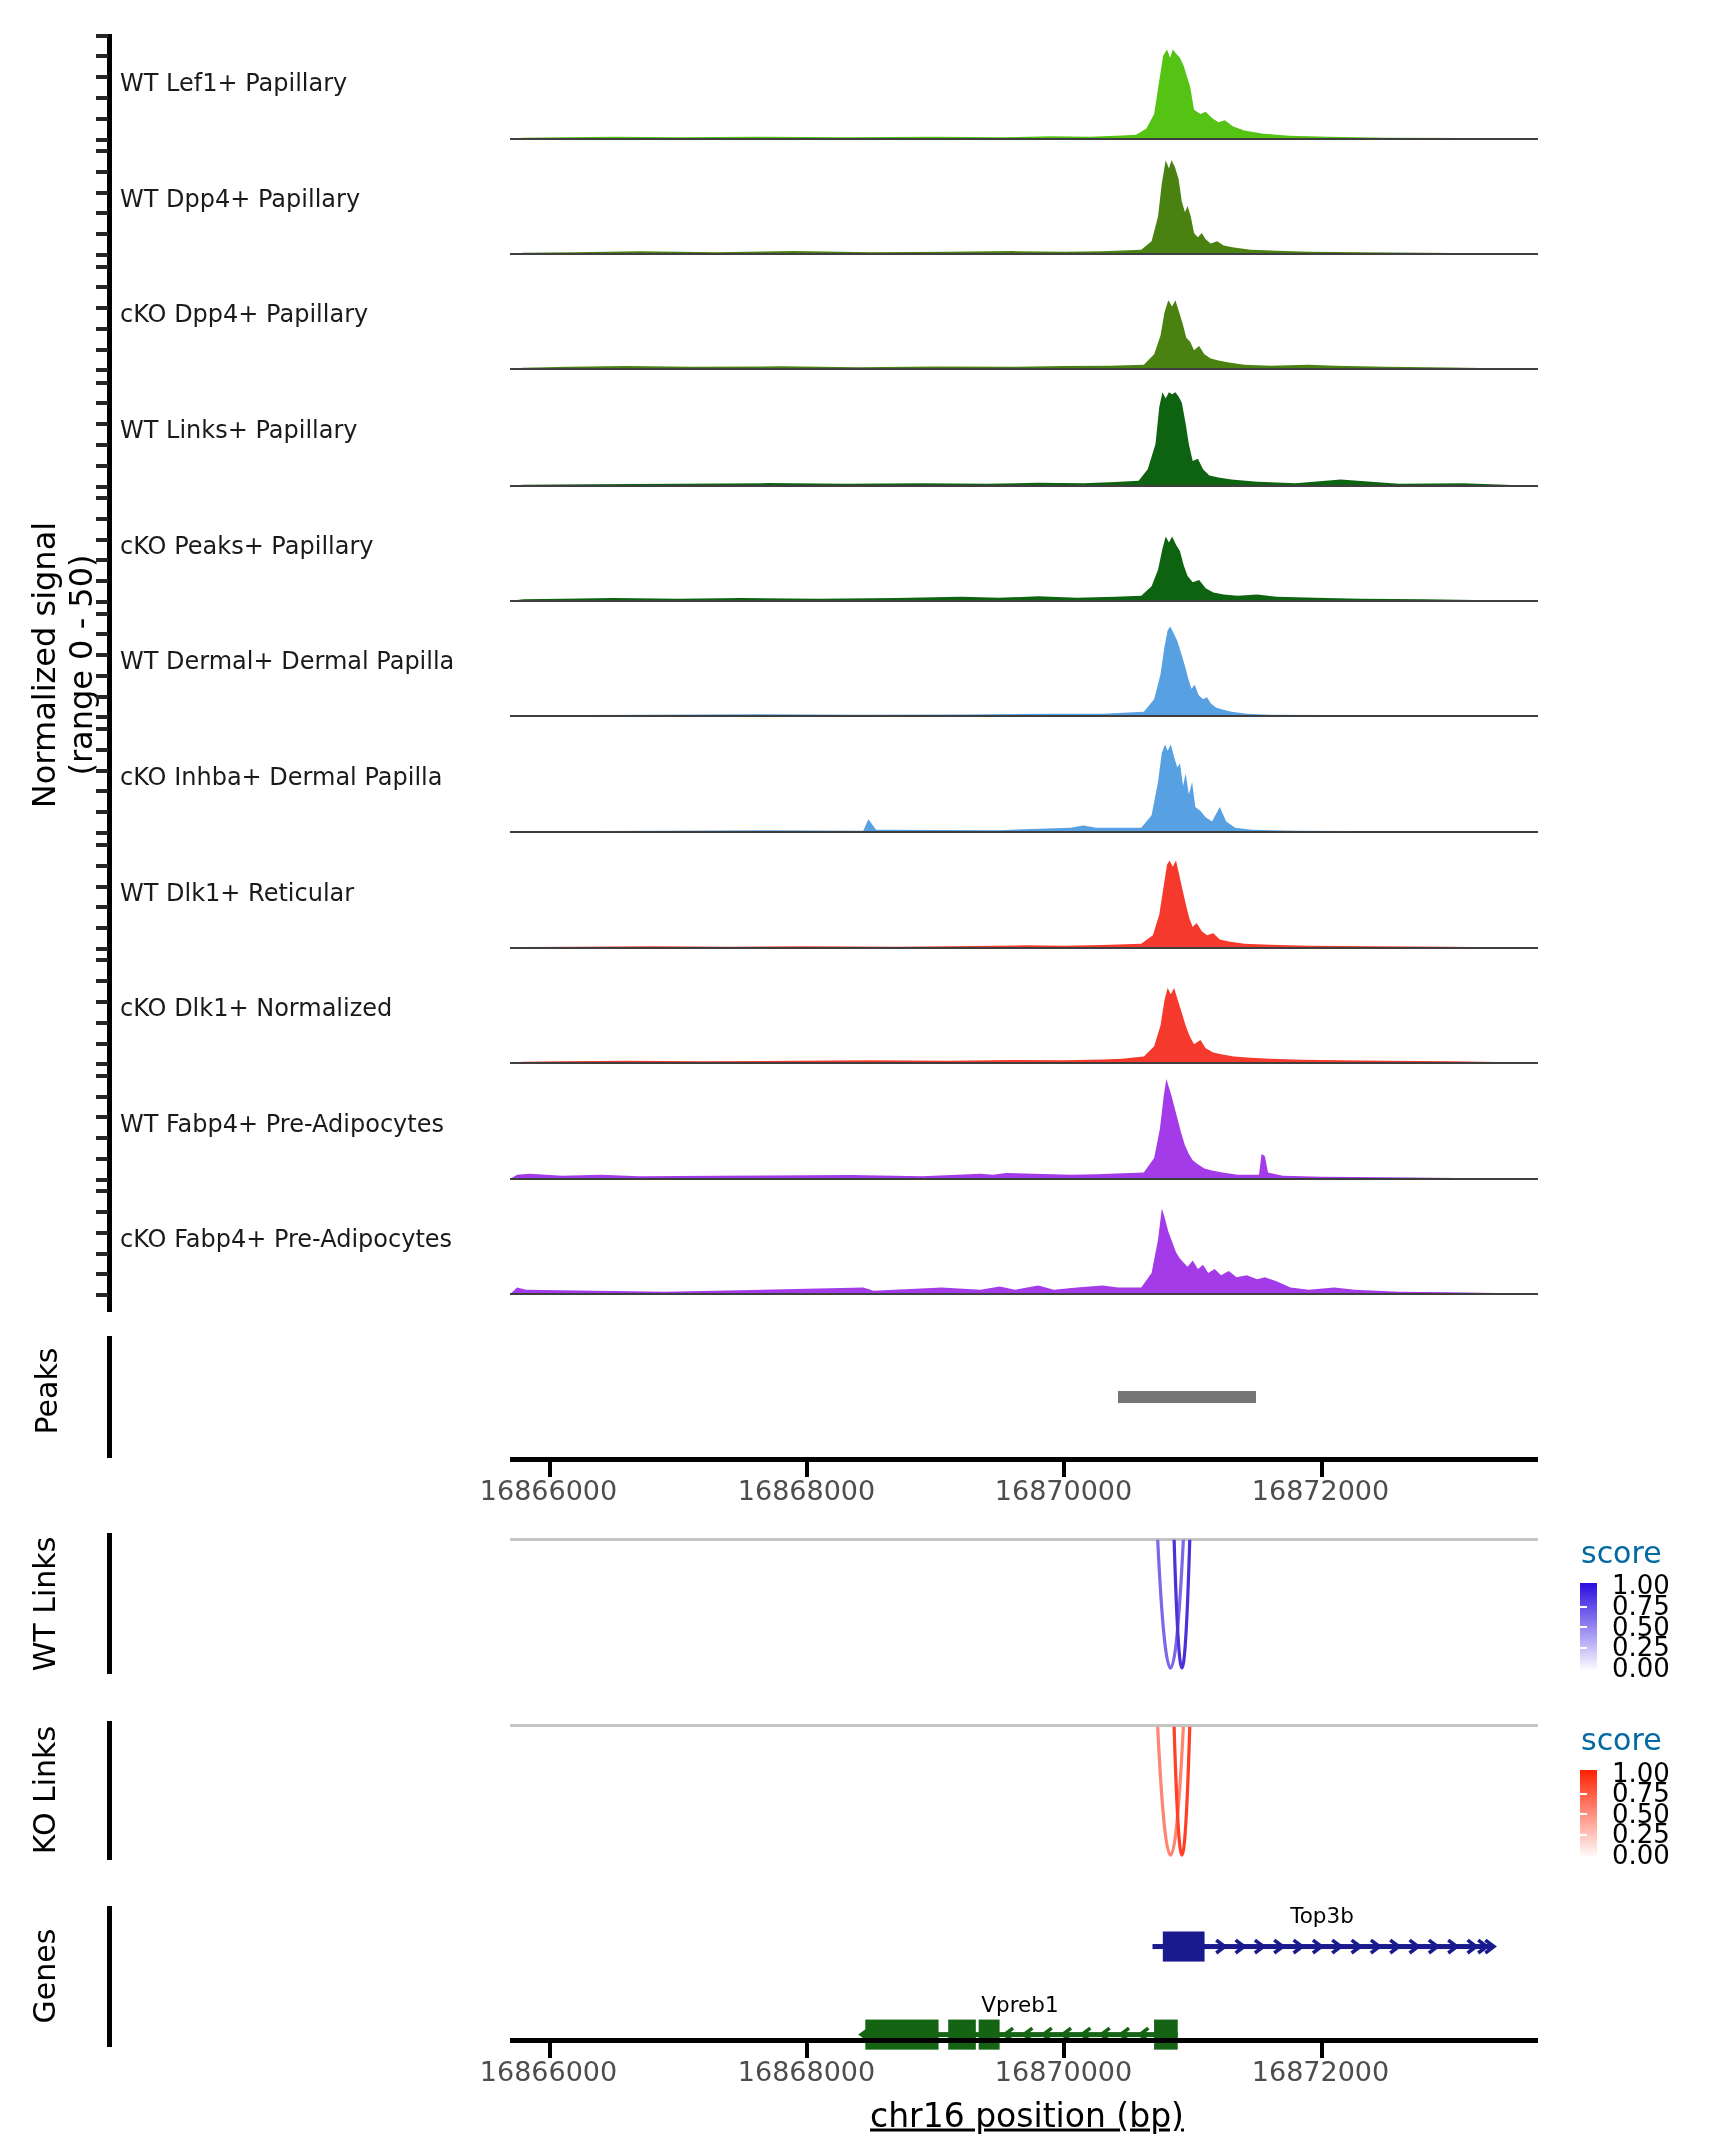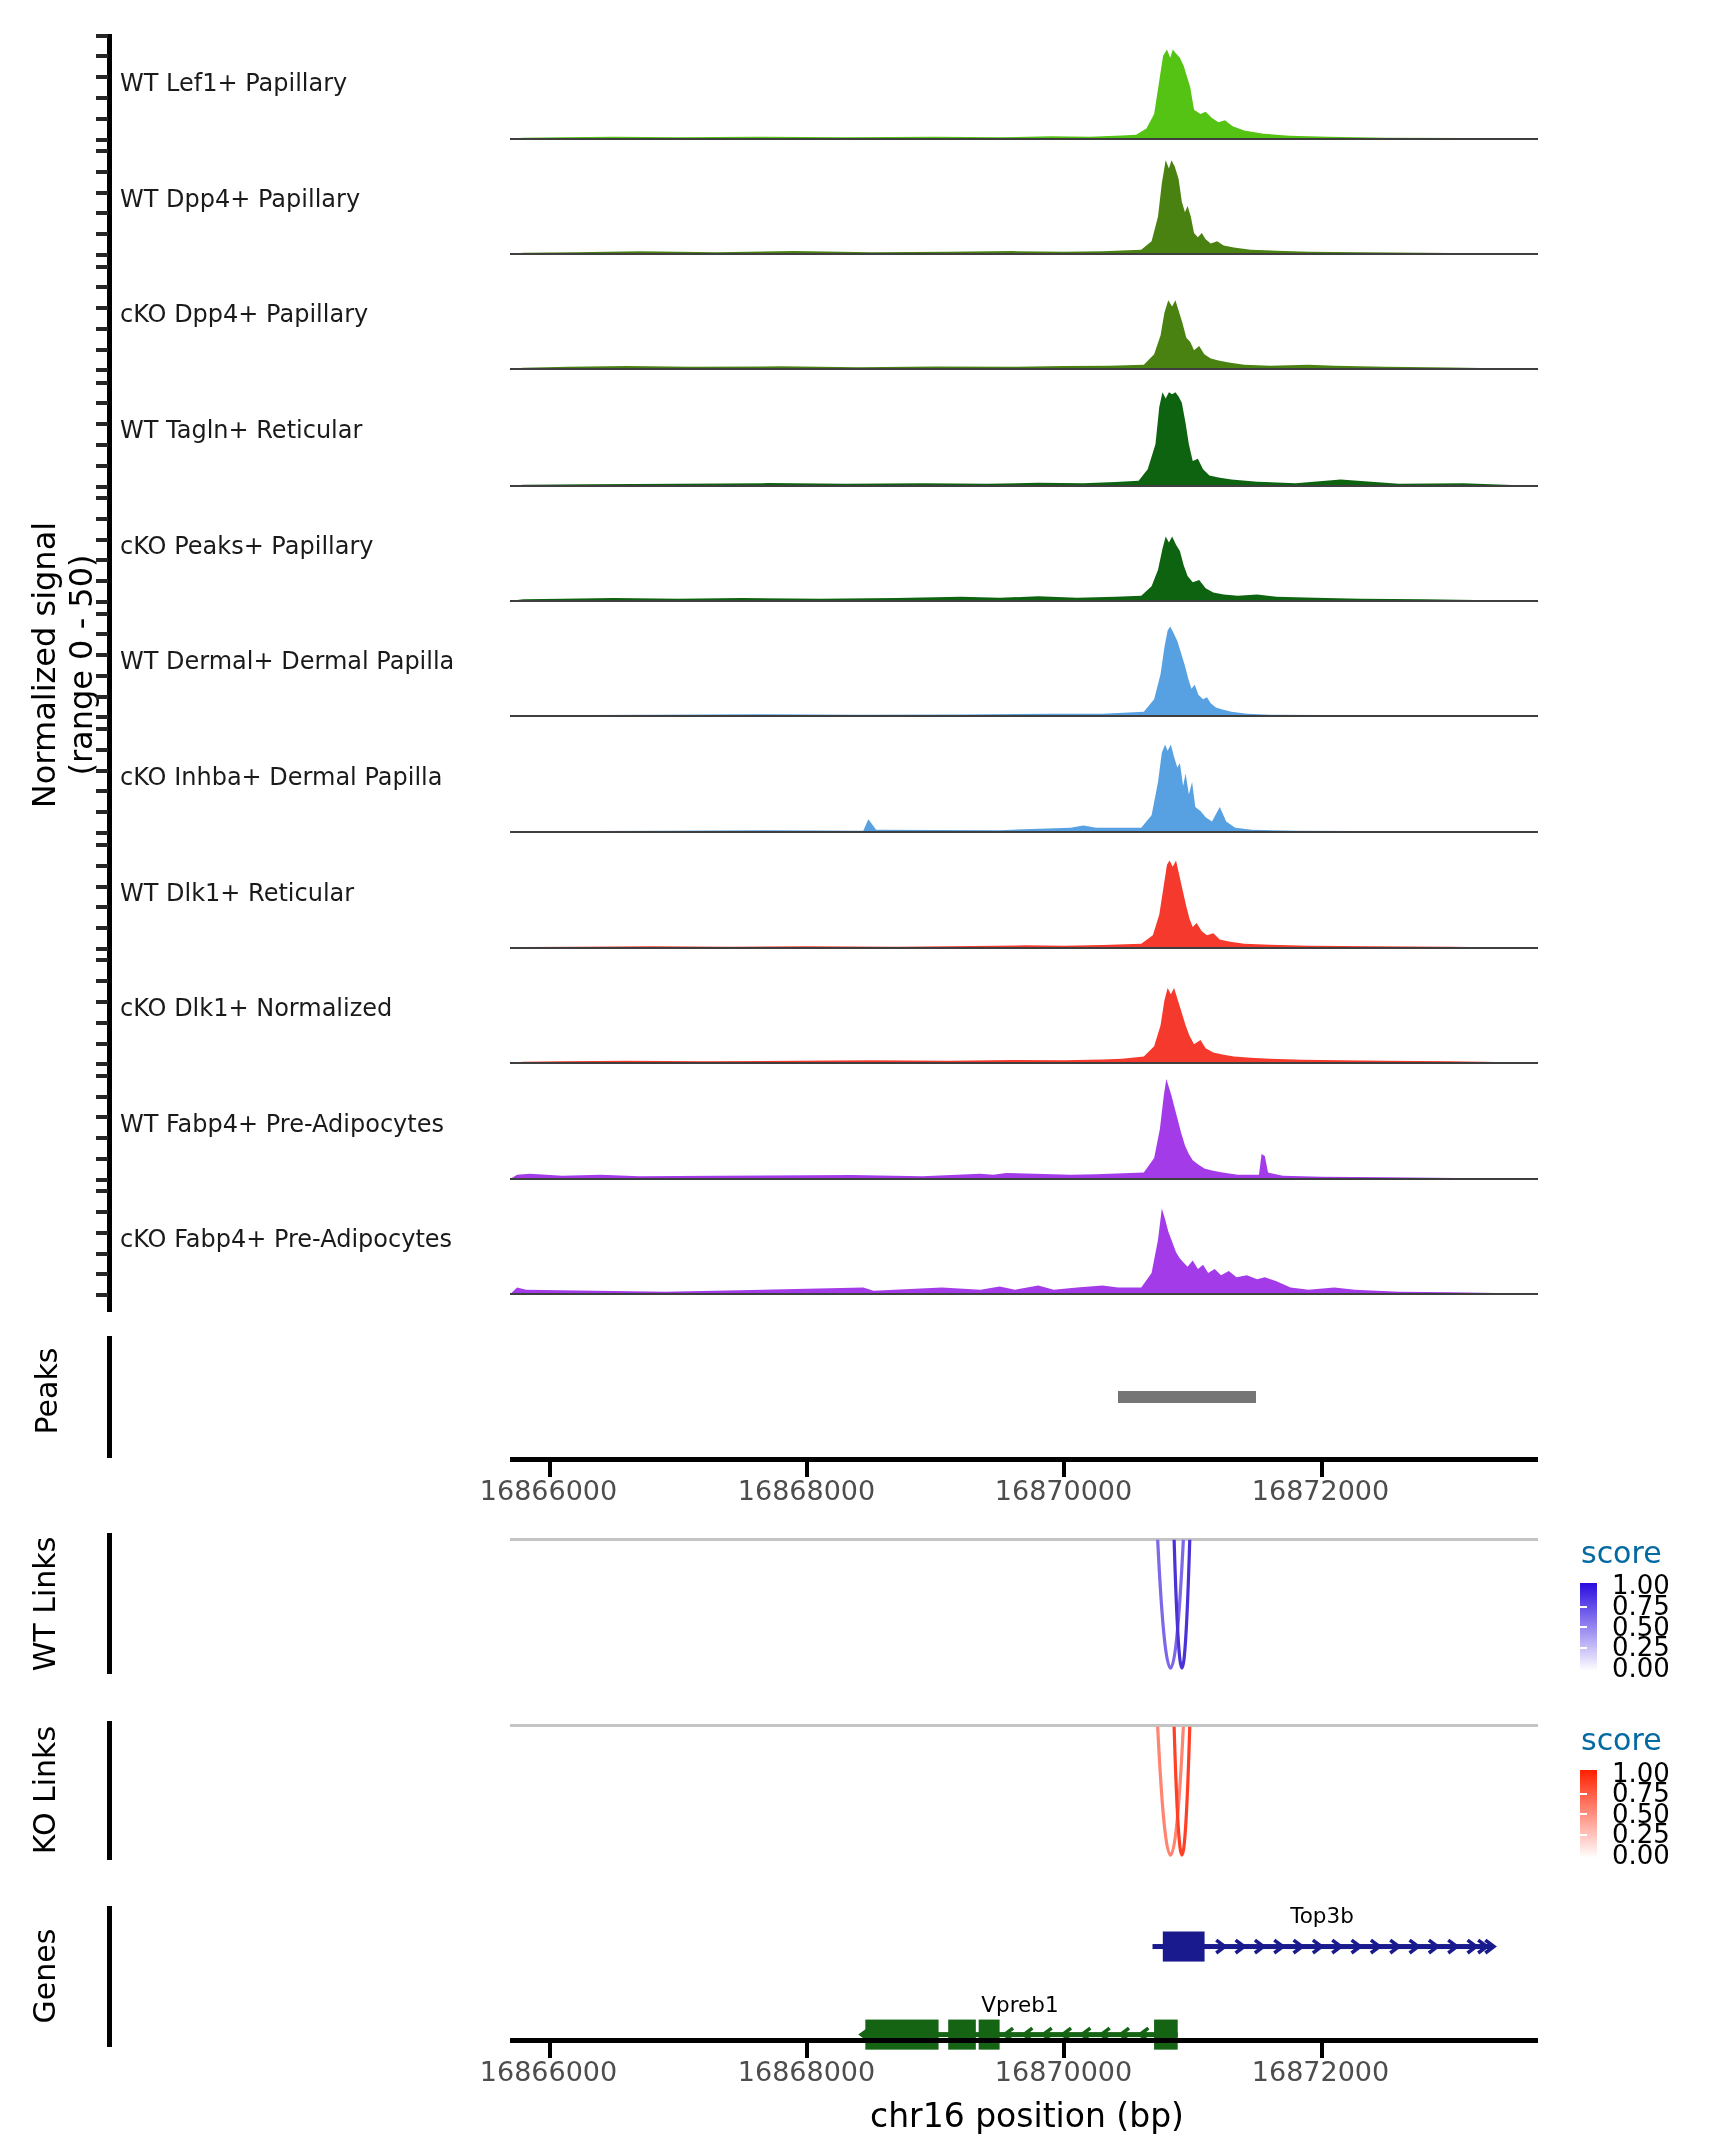--- a/index.html
+++ b/index.html
@@ -119,21 +119,21 @@
       <div style="left: 120px; top: 183px; font: 24px / 32px &quot;DejaVu Sans&quot;, &quot;Liberation Sans&quot;, sans-serif; color: rgb(26, 26, 26); white-space: nowrap; position: absolute;">WT Dpp4+ Papillary</div>
       <svg width="1047" height="109" style="left: 502px; top: 147px;" viewBox="0 0 1460 152">
         <path d="M 12 149 L 29.9 147.6 L 101.7 146.7 L 191.5 145.5 L 299.2 146.7 L 406.8 144.9 L 514.5 146.7 L 622.2 146.1 L 711.9 145.2 L 783.7 146.1 L 837.6 145.5 L 891.4 143.2 L 905.8 131.6 L 914.8 96.8 L 920.1 50.4 L 925.5 18.5 L 930.0 30.1 L 933.6 18.5 L 938.1 27.2 L 943.5 44.6 L 948.0 76.5 L 952.4 91.0 L 956.0 82.3 L 960.5 96.8 L 965.0 120.0 L 970.4 125.8 L 975.8 120.0 L 981.2 128.7 L 988.3 134.5 L 997.3 131.6 L 1006.3 137.4 L 1020.6 140.3 L 1044.0 143.2 L 1079.9 144.7 L 1124.7 146.1 L 1196.5 146.7 L 1286.3 147.6 L 1446 149 Z" fill="#4A8212" stroke="none"></path>
       </svg>
       <div style="left: 510px; top: 253px; width: 1028px; height: 2.2px; background: rgb(63, 63, 63); position: absolute;"></div>
       <div style="left: 120px; top: 298px; font: 24px / 32px &quot;DejaVu Sans&quot;, &quot;Liberation Sans&quot;, sans-serif; color: rgb(26, 26, 26); white-space: nowrap; position: absolute;">cKO Dpp4+ Papillary</div>
       <svg width="1047" height="109" style="left: 502px; top: 262px;" viewBox="0 0 1460 152">
         <path d="M 12 149 L 29.9 147.3 L 92.8 146.1 L 173.5 144.9 L 263.3 146.1 L 388.9 145.5 L 496.6 146.7 L 604.3 145.8 L 711.9 146.1 L 783.7 145.2 L 846.6 144.7 L 895.0 143.2 L 909.4 128.7 L 918.3 102.6 L 923.7 70.7 L 929.1 53.3 L 934.5 62.0 L 939.0 53.3 L 943.5 67.8 L 948.9 85.2 L 954.2 105.5 L 959.6 111.3 L 965.0 122.9 L 972.2 117.1 L 979.4 128.7 L 988.3 134.5 L 999.1 137.4 L 1013.5 140.3 L 1035.0 143.2 L 1070.9 144.7 L 1124.7 143.2 L 1160.6 144.7 L 1232.4 146.1 L 1322.2 147.0 L 1446 149 Z" fill="#4A8212" stroke="none"></path>
       </svg>
       <div style="left: 510px; top: 368px; width: 1028px; height: 2.2px; background: rgb(63, 63, 63); position: absolute;"></div>
-      <div style="left: 120px; top: 414px; font: 24px / 32px &quot;DejaVu Sans&quot;, &quot;Liberation Sans&quot;, sans-serif; color: rgb(26, 26, 26); white-space: nowrap; position: absolute;">WT Tagln+ Reticular</div>
+      <div style="left: 120px; top: 414px; font: 24px / 32px &quot;DejaVu Sans&quot;, &quot;Liberation Sans&quot;, sans-serif; color: rgb(26, 26, 26); white-space: nowrap; position: absolute;">WT Links+ Papillary</div>
       <svg width="1047" height="109" style="left: 502px; top: 379px;" viewBox="0 0 1460 152">
         <path d="M 12 149 L 29.9 147.6 L 119.7 146.7 L 245.3 146.1 L 370.9 145.2 L 478.6 146.1 L 586.3 145.5 L 676.1 146.1 L 747.8 144.7 L 810.7 145.5 L 855.5 143.8 L 887.8 141.8 L 900.4 125.8 L 911.2 91.0 L 916.6 38.8 L 921.0 18.5 L 925.5 27.2 L 930.0 18.5 L 934.5 21.4 L 939.0 18.5 L 943.5 24.3 L 948.0 33.0 L 953.3 62.0 L 957.8 91.0 L 963.2 114.2 L 970.4 111.3 L 977.6 125.8 L 986.5 134.5 L 999.1 137.4 L 1017.1 140.3 L 1053.0 143.2 L 1106.8 145.5 L 1169.6 140.3 L 1192.9 141.8 L 1250.4 146.1 L 1340.1 145.5 L 1446 149 Z" fill="#0E6310" stroke="none"></path>
       </svg>
       <div style="left: 510px; top: 485px; width: 1028px; height: 2.2px; background: rgb(63, 63, 63); position: absolute;"></div>
       <div style="left: 120px; top: 530px; font: 24px / 32px &quot;DejaVu Sans&quot;, &quot;Liberation Sans&quot;, sans-serif; color: rgb(26, 26, 26); white-space: nowrap; position: absolute;">cKO Peaks+ Papillary</div>
       <svg width="1047" height="109" style="left: 502px; top: 494px;" viewBox="0 0 1460 152">
         <path d="M 12 149 L 29.9 146.7 L 83.8 146.1 L 155.6 145.2 L 245.3 146.1 L 335.1 144.9 L 442.7 146.1 L 550.4 145.2 L 640.2 143.2 L 694.0 144.7 L 747.8 142.6 L 801.7 144.7 L 855.5 143.2 L 891.4 141.8 L 905.8 128.7 L 914.8 105.5 L 921.0 76.5 L 925.5 59.1 L 930.0 67.8 L 934.5 59.1 L 939.9 70.7 L 945.3 79.4 L 950.7 99.7 L 956.0 114.2 L 963.2 122.9 L 972.2 120.0 L 981.2 131.6 L 991.9 137.4 L 1006.3 140.3 L 1026.0 141.8 L 1053.0 140.3 L 1079.9 143.2 L 1133.7 144.7 L 1196.5 146.1 L 1286.3 146.7 L 1446 149 Z" fill="#0E6310" stroke="none"></path>
       </svg>
       <div style="left: 510px; top: 600px; width: 1028px; height: 2.2px; background: rgb(63, 63, 63); position: absolute;"></div>
       <div style="left: 120px; top: 645px; font: 24px / 32px &quot;DejaVu Sans&quot;, &quot;Liberation Sans&quot;, sans-serif; color: rgb(26, 26, 26); white-space: nowrap; position: absolute;">WT Dermal+ Dermal Papilla</div>
@@ -269,15 +269,15 @@
         <div style="left: 1612px; top: 1779px; font: 26px / 29px &quot;DejaVu Sans&quot;, &quot;Liberation Sans&quot;, sans-serif; color: rgb(0, 0, 0); position: absolute;">0.75</div>
         <div style="left: 1580px; top: 1793px; width: 6.5px; height: 2.2px; background: rgb(255, 255, 255); position: absolute;"></div>
         <div style="left: 1612px; top: 1800px; font: 26px / 29px &quot;DejaVu Sans&quot;, &quot;Liberation Sans&quot;, sans-serif; color: rgb(0, 0, 0); position: absolute;">0.50</div>
         <div style="left: 1580px; top: 1813px; width: 6.5px; height: 2.2px; background: rgb(255, 255, 255); position: absolute;"></div>
         <div style="left: 1612px; top: 1820px; font: 26px / 29px &quot;DejaVu Sans&quot;, &quot;Liberation Sans&quot;, sans-serif; color: rgb(0, 0, 0); position: absolute;">0.25</div>
         <div style="left: 1580px; top: 1834px; width: 6.5px; height: 2.2px; background: rgb(255, 255, 255); position: absolute;"></div>
         <div style="left: 1612px; top: 1841px; font: 26px / 29px &quot;DejaVu Sans&quot;, &quot;Liberation Sans&quot;, sans-serif; color: rgb(0, 0, 0); position: absolute;">0.00</div>
       </div>
   </div>
 
-  <div class="xaxis-title" style="left:1027px;top:2115px;">chr16 position (bp)</div>
+  <div class="xaxis-title" style="left:1027px;top:2115px;text-decoration:underline;">chr16 position (bp)</div>
 </div>
 
 
 </body></html>

